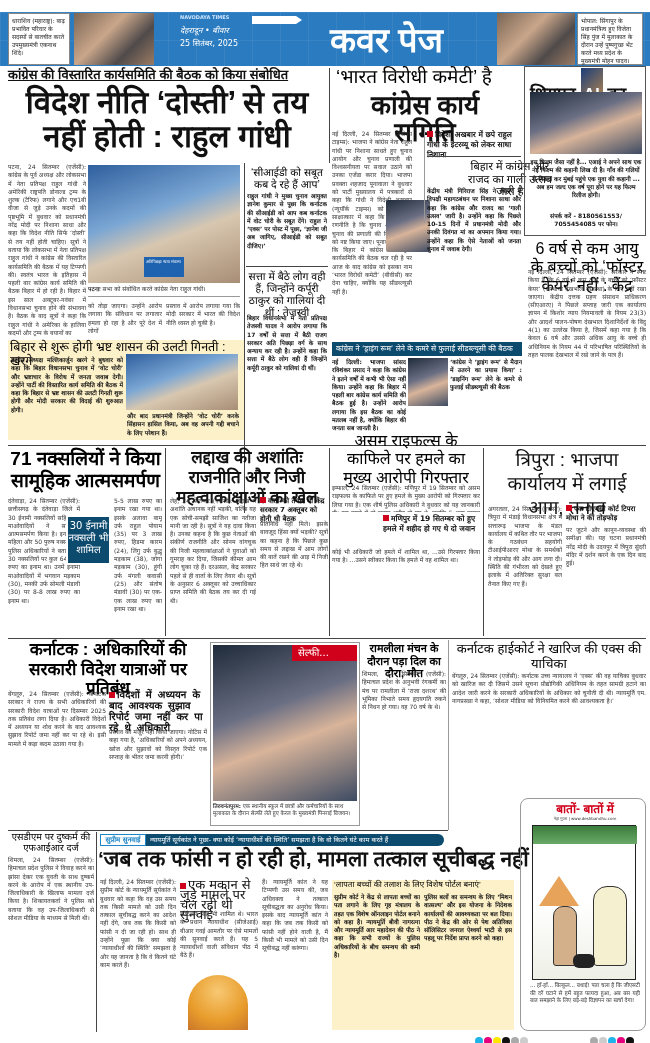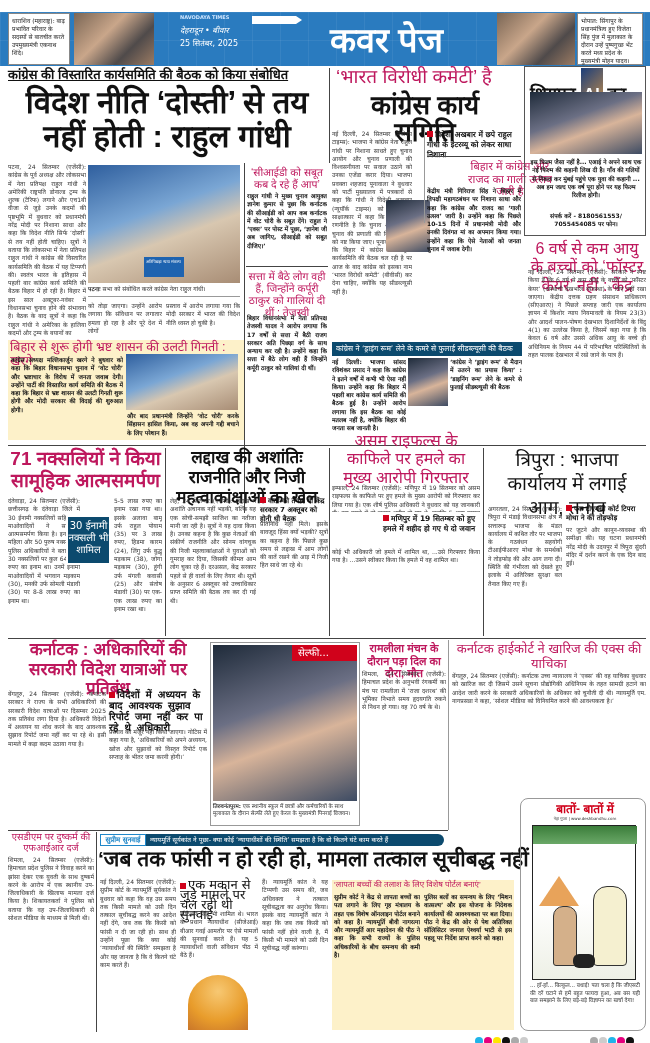--- a/index.html
+++ b/index.html
@@ -8,21 +8,21 @@
   .mast { left: 0; top: 12px; width: 650px; height: 54px; background: #2a7bbf;
     background-image: linear-gradient(90deg, rgba(255,255,255,0.06) 1px, transparent 1px), linear-gradient(rgba(255,255,255,0.06) 1px, transparent 1px);
     background-size: 28px 28px; }
   .teaser { background: #fff; border: 1px solid #888; font-size: 6px; line-height: 8px; padding: 3px; color: #222; }
   .photo { background: linear-gradient(135deg, #7a6655, #c9a68a 40%, #4f4a4a 70%, #9b7b63); }
   .photo-blue { background: linear-gradient(160deg, #2f5f9e, #7aa6d4 40%, #d8c7b0 60%, #a88d75); }
   .photo-dark { background: linear-gradient(160deg, #1f2b3a, #6b6f84 40%, #d8b49a 60%, #3d4b63); }
   .body-text { font-size: 6px; line-height: 8.3px; color: #333; text-align: justify; overflow: hidden; }
   .body-text.bold { font-weight: bold; color: #111; }
   .hl { font-family: "Liberation Sans", sans-serif; font-weight: bold; color: #111; line-height: 1.05; }
-  .hl-cond { font-family: "Liberation Sans", sans-serif; color: #be185d; line-height: 1.15; }
+  .hl-cond { font-family: "Liberation Sans", sans-serif; color: #000000; line-height: 1.15; }
   .red-sq::before { content: ""; display: inline-block; width: 6px; height: 6px; background: #d0021b; margin-right: 2px; }
   .vline { background: #444; width: 1px; }
   .hline { background: #444; height: 1px; }
   .yellow { background: #fdf1c9; }
   .blue-label { background: #0c4a6e; color: #fff; }
   .reg { width: 8px; height: 8px; border-radius: 50%; display: inline-block; margin-right: 1px; }
 </style>
 </head>
 <body>
 

